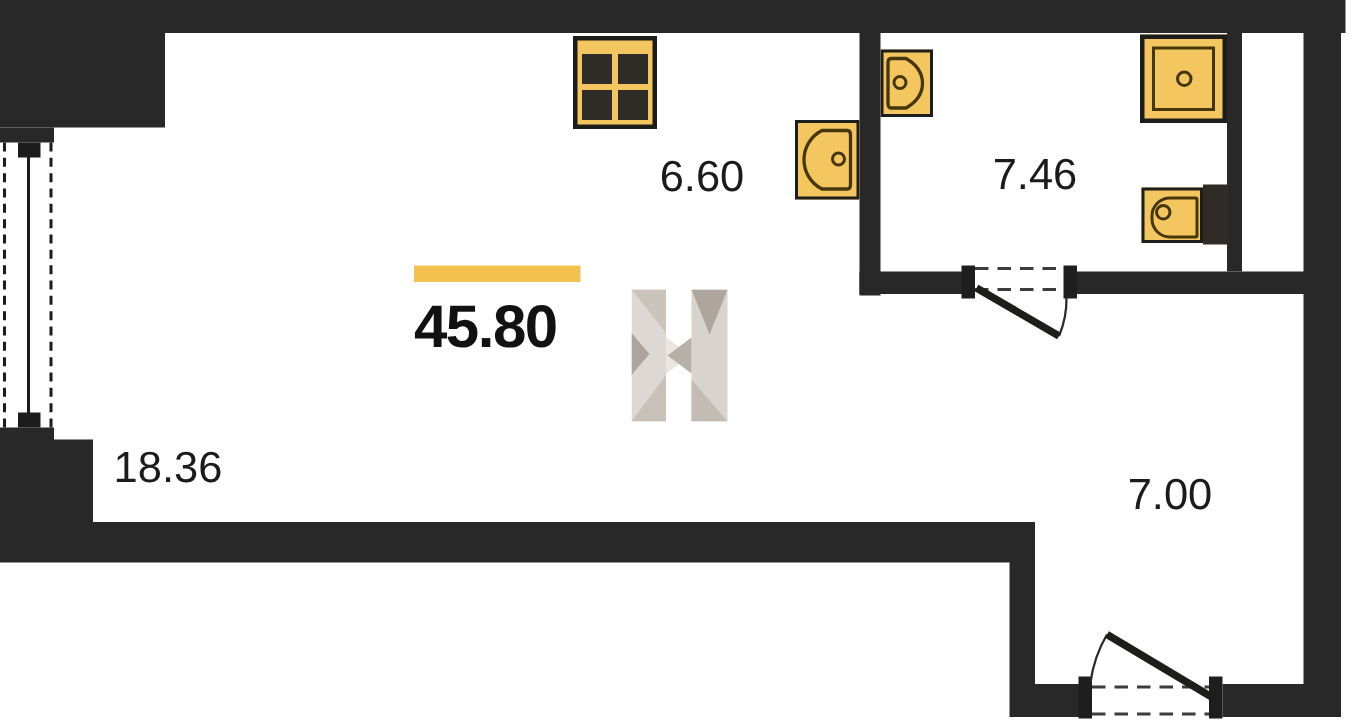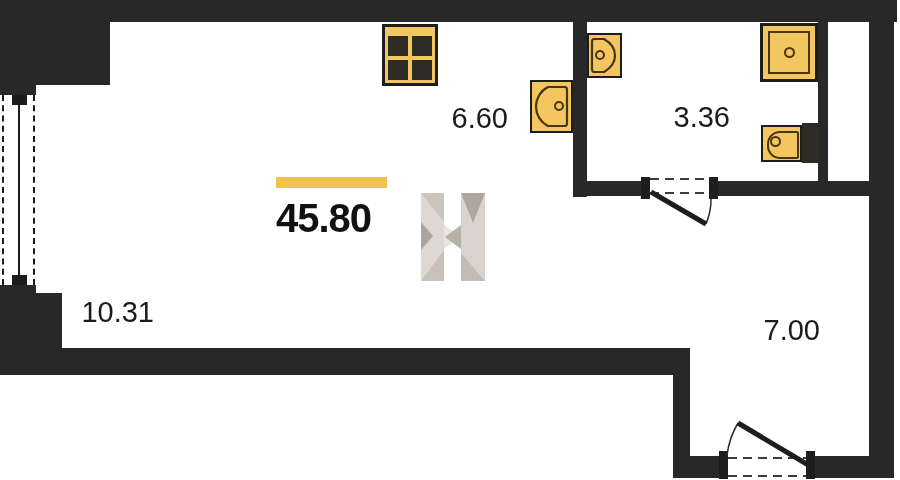--- a/index.html
+++ b/index.html
@@ -19,21 +19,21 @@
   .fix{position:absolute;background:#F4C660;border:3px solid #1d1d1b;box-sizing:border-box;}
   .burner{position:absolute;width:20px;height:20px;background:#2F2B26;}
   .sinksvg{position:absolute;left:0;top:0;}
   .shower-in{position:absolute;left:5px;top:5px;right:5px;bottom:5px;border:2px solid #46370B;}
   .shower-drain{position:absolute;left:21px;top:21px;width:11px;height:11px;border:2px solid #46370B;border-radius:50%;box-sizing:border-box;}
   .toilet-bowl{position:absolute;left:761px;top:125px;width:41px;height:37px;background:#F4C660;border:2px solid #1d1d1b;box-sizing:border-box;}
   .toilet-seat{position:absolute;left:4px;top:4px;width:28px;height:24px;border:2px solid #46370B;border-radius:13px 2px 2px 13px;}
   .toilet-drain{position:absolute;left:7px;top:9px;width:11px;height:11px;border:2px solid #46370B;border-radius:50%;box-sizing:border-box;}
   .cistern{position:absolute;left:802px;top:123px;width:17px;height:40px;background:#2F2C28;}
   
-  .area-label{position:absolute;color:#1B1B1B;font-size:29px;text-align:right;white-space:nowrap;}
+  .area-label{position:absolute;color:#1B1B1B;font-size:29px;text-align:center;white-space:nowrap;}
   .total-label{position:absolute;left:276px;top:196px;color:#111111;font-size:40px;font-weight:bold;letter-spacing:-1px;white-space:nowrap;}
   .accent-bar{position:absolute;left:276px;top:177px;width:111px;height:11px;background:#F2C14E;}
   
   .pro-badge{position:absolute;left:491px;top:170px;width:55px;height:55px;border-radius:50%;
     background:#F6CB5F;display:flex;align-items:center;justify-content:center;
     color:#D7CFB8;font-size:15px;font-weight:bold;letter-spacing:1px;}
   .doorsvg{position:absolute;overflow:visible;}
 </style>
 </head>
 <body>
@@ -105,22 +105,22 @@
   <div class="post" style="left:719px;top:451px;width:9px;height:28px;"></div>
   <div class="post" style="left:806px;top:451px;width:9px;height:28px;"></div>
   <svg class="doorsvg" style="left:700px;top:412px;" width="120" height="70" viewBox="0 0 120 70">
     <line x1="28" y1="46" x2="106" y2="46" stroke="#3c3c3c" stroke-width="2" stroke-dasharray="9,6"></line>
     <line x1="28" y1="64" x2="106" y2="64" stroke="#3c3c3c" stroke-width="2" stroke-dasharray="9,6"></line>
     <path d="M 38 11 A 85 85 0 0 0 27 43" fill="none" stroke="#2a2a2a" stroke-width="1.5"></path>
     <line x1="38" y1="11" x2="110" y2="54" stroke="#1d1d1b" stroke-width="5"></line>
   </svg>
 
   <div class="area-label" style="left:428px;top:102px;width:80px;">6.60</div>
-  <div class="area-label" style="left:650px;top:101px;width:80px;">3.36</div>
-  <div class="area-label" style="left:70px;top:296px;width:84px;">10.31</div>
+  <div class="area-label" style="left:650px;top:101px;width:80px;">7.46</div>
+  <div class="area-label" style="left:70px;top:296px;width:84px;">18.36</div>
   <div class="area-label" style="left:740px;top:314px;width:80px;">7.00</div>
 
   <div class="accent-bar"></div>
   <div class="total-label">45.80</div>
 
   <svg class="abs" style="left:421px;top:193px;" width="65" height="88" viewBox="0 0 65 88">
     <rect x="0" y="0" width="23" height="88" fill="#DDD8D3"></rect>
     <polygon points="0,0 23,0 23,29" fill="#CAC4BD"></polygon>
     <polygon points="0,29 12,43 0,57" fill="#ADA59D"></polygon>
     <polygon points="0,88 23,88 23,57" fill="#C7C1BA"></polygon>

